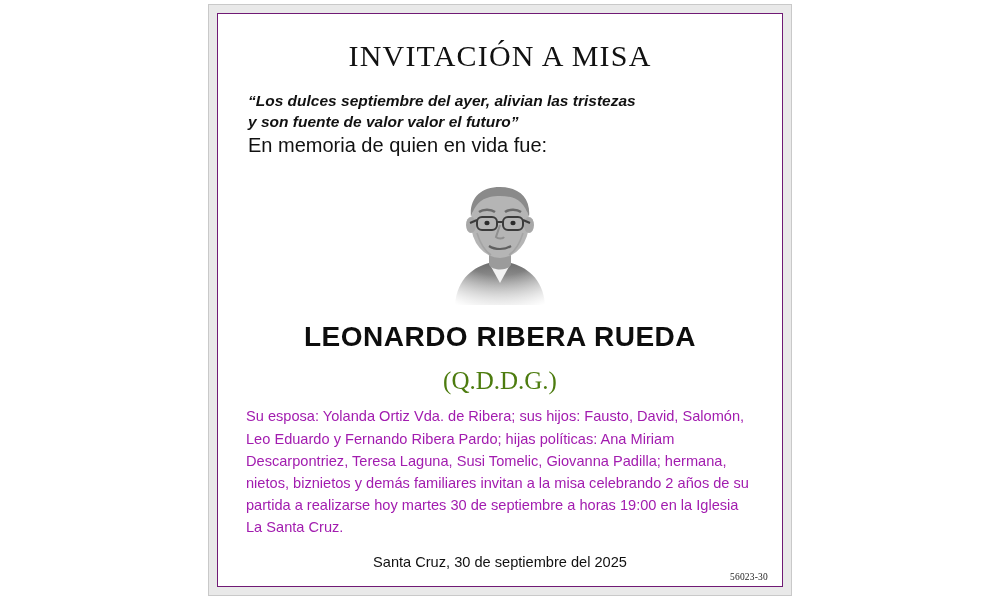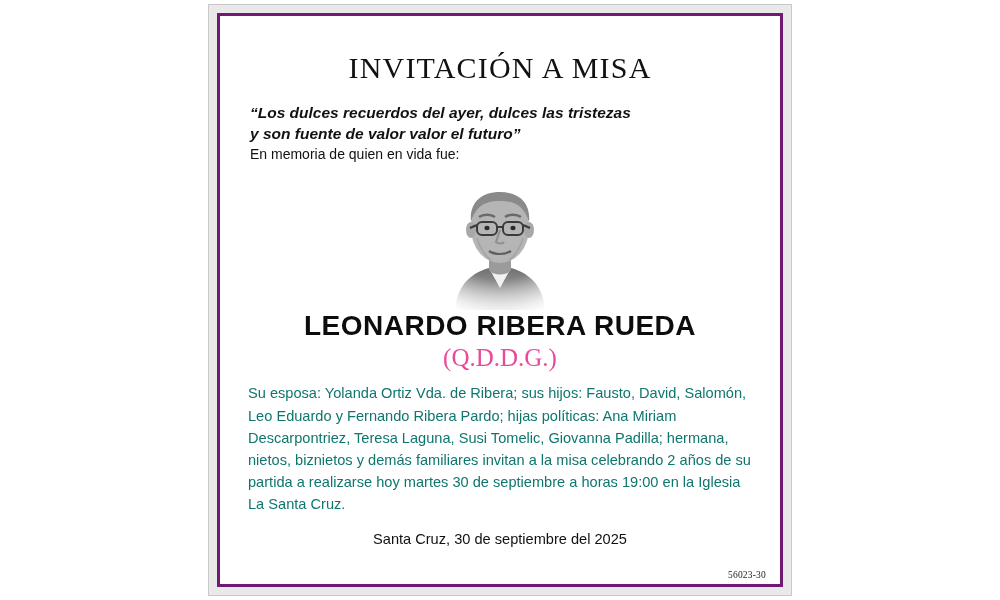--- a/index.html
+++ b/index.html
@@ -30,23 +30,23 @@
     border: 1px solid #c9c9c9;
     box-sizing: border-box;
   }
   .card-inner {
     position: absolute;
     left: 8px;
     top: 8px;
     right: 8px;
     bottom: 8px;
     background: #ffffff;
-    border: 3px solid #701a75;
-    box-sizing: border-box;
-    padding: 28px 26px 8px 26px;
+    border: 1px solid #701a75;
+    box-sizing: border-box;
+    padding: 18px 26px 8px 26px;
     display: flex;
     flex-direction: column;
     align-items: center;
   }
   .title {
     font-family: "Liberation Serif", serif;
     font-size: 30px;
     letter-spacing: 1.2px;
     color: #111111;
     text-align: center;
@@ -63,21 +63,21 @@
     color: #111111;
     line-height: 1.35;
     text-align: left;
     width: 100%;
     margin-top: 16px;
     padding-left: 4px;
     box-sizing: border-box;
   }
   .memoria {
     font-family: "Liberation Sans", sans-serif;
-    font-size: 14px;
+    font-size: 20px;
     color: #111111;
     text-align: left;
     width: 100%;
     margin-top: 2px;
     padding-left: 4px;
     box-sizing: border-box;
   }
   .portrait-wrap {
     margin-top: 8px;
     width: 150px;
@@ -91,32 +91,33 @@
     height: 140px;
     display: block;
   }
   .name {
     font-family: "Liberation Sans", sans-serif;
     font-weight: bold;
     font-size: 28px;
     letter-spacing: 0.5px;
     color: #0d0d0d;
     text-align: center;
+    margin-top: 16px;
   }
   .qddg {
     font-family: "Liberation Serif", serif;
     font-size: 25px;
-    color: #ec4899;
-    text-align: center;
-    margin-top: 2px;
+    color: #4d7c0f;
+    text-align: center;
+    margin-top: 14px;
   }
   .body-text {
     font-family: "Liberation Sans", sans-serif;
     font-size: 14.6px;
-    color: #0f766e;
+    color: #a21caf;
     line-height: 1.52;
     text-align: left;
     width: 100%;
     margin-top: 10px;
     padding: 0 2px;
     box-sizing: border-box;
   }
   .body-text p { margin: 0; }
   .closing {
     margin-top: 2px;
@@ -145,21 +146,21 @@
 <div class="page">
 
   <div class="card-outer">
     <div class="card-inner">
 
       <div class="title">
         <span>INVITACIÓN A MISA</span>
       </div>
 
       <div class="quote">
-        <span>“Los dulces recuerdos del ayer, dulces las tristezas</span><br>
+        <span>“Los dulces septiembre del ayer, alivian las tristezas</span><br>
         <span>y son fuente de valor valor el futuro”</span>
       </div>
 
       <div class="memoria">En memoria de quien en vida fue:</div>
 
       <div class="portrait-wrap">
         <svg class="portrait" viewBox="0 0 150 140" aria-hidden="true">
           <defs>
             <radialGradient id="fade" cx="50%" cy="45%" r="62%">
               <stop offset="55%" stop-color="#ffffff" stop-opacity="0"></stop>

